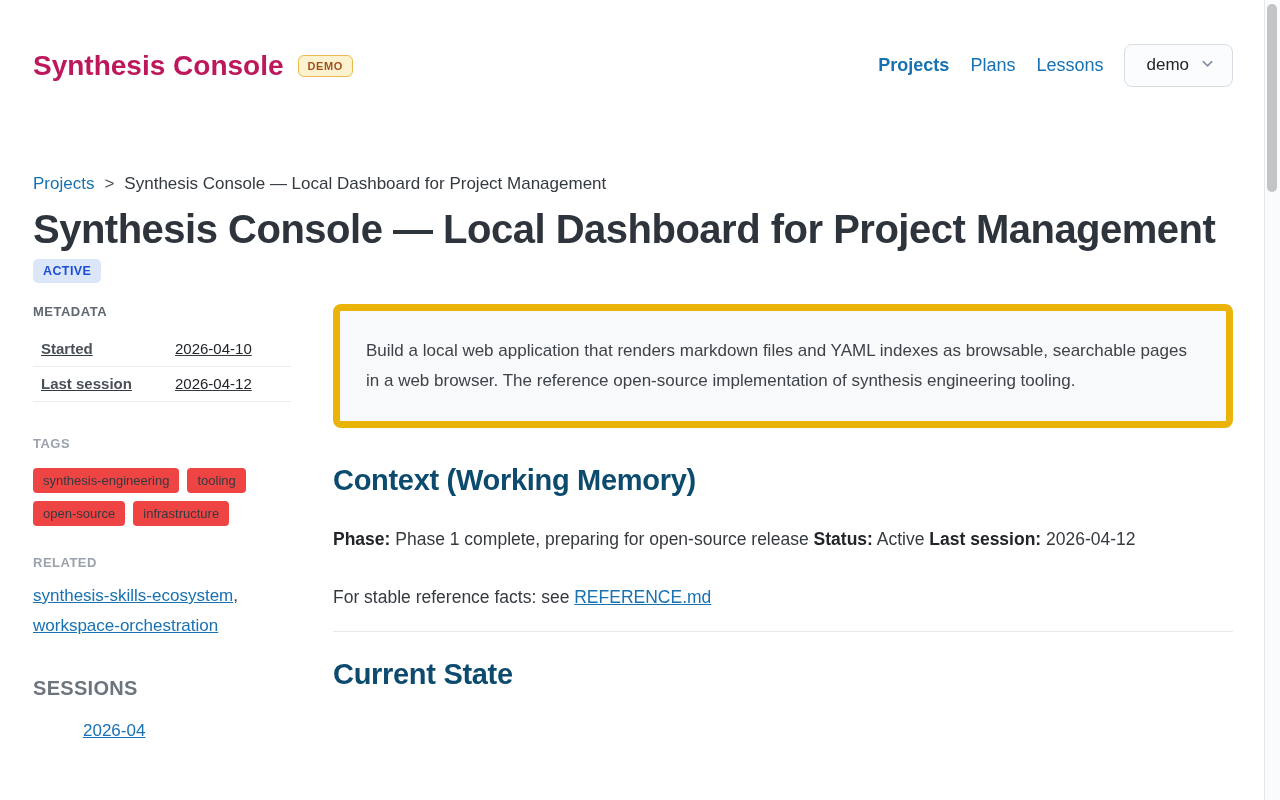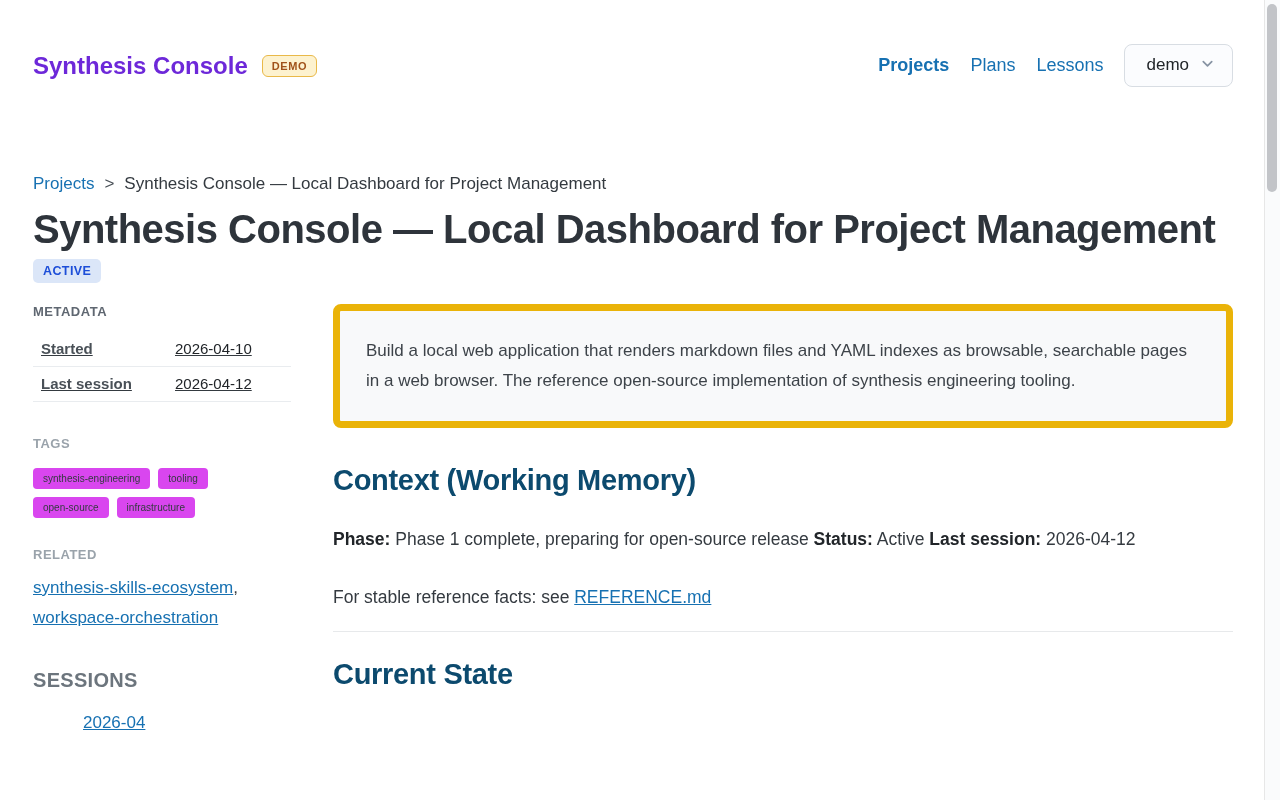--- a/index.html
+++ b/index.html
@@ -15,23 +15,23 @@
 
   
   header.topbar {
     display: flex;
     justify-content: space-between;
     align-items: center;
     padding-top: 44px;
   }
   .brand-wrap { display: flex; align-items: center; gap: 14px; }
   .brand {
-    font-size: 24px;
-    font-weight: 700;
-    color: #6d28d9;
+    font-size: 28px;
+    font-weight: 700;
+    color: #be185d;
     text-decoration: none;
     cursor: pointer;
   }
   .demo-badge {
     font-size: 11px;
     font-weight: 700;
     letter-spacing: 0.6px;
     color: #a0521a;
     background: #fdf2cf;
     border: 1px solid #e9b949;
@@ -101,24 +101,24 @@
     padding: 8px 0 9px 8px;
     border-bottom: 1px solid #e9ecef;
     font-size: 15px;
   }
   .meta-key { width: 134px; font-weight: 700; color: #495057; }
   .meta-val { color: #212529; }
 
   .tags-section { margin-top: 34px; }
   .tags-wrap { display: flex; flex-wrap: wrap; gap: 8px; margin-top: 17px; }
   .tag-pill {
-    background: #d946ef;
+    background: #ef4444;
     border-radius: 4px;
     padding: 5px 10px;
-    font-size: 10px;
+    font-size: 13px;
     color: #343a40;
     white-space: nowrap;
   }
 
   .related-section { margin-top: 29px; }
   .related-links { margin-top: 11px; font-size: 17px; line-height: 30px; color: #343a40; }
   .related-links a { color: #1771b2; text-decoration: underline; cursor: pointer; }
 
   .sessions-section { margin-top: 36px; }
   .sessions-section .side-label { font-size: 20px; letter-spacing: 0.3px; color: #6c757d; }

